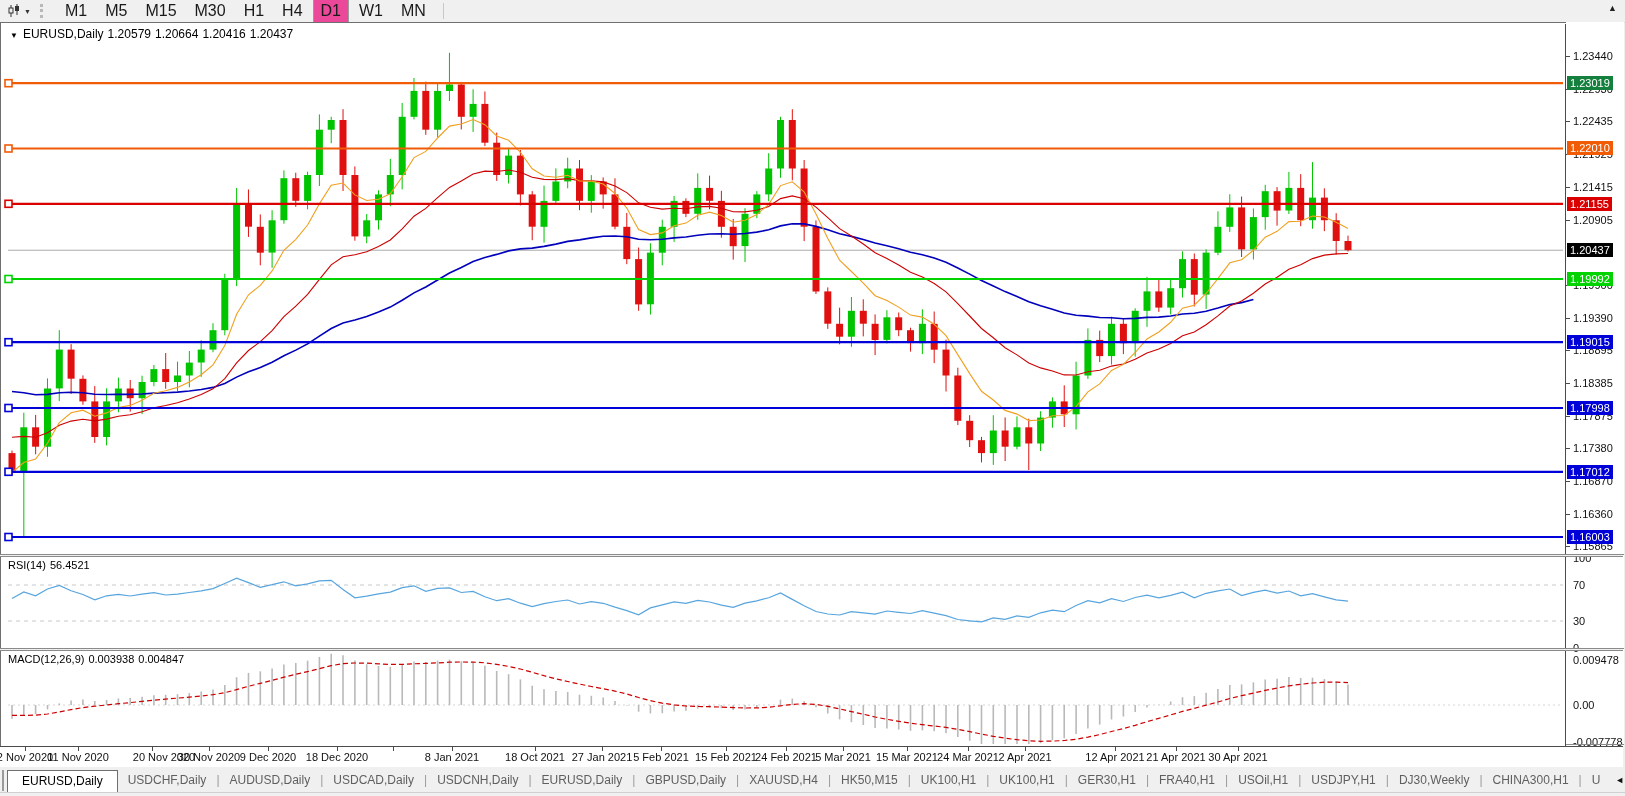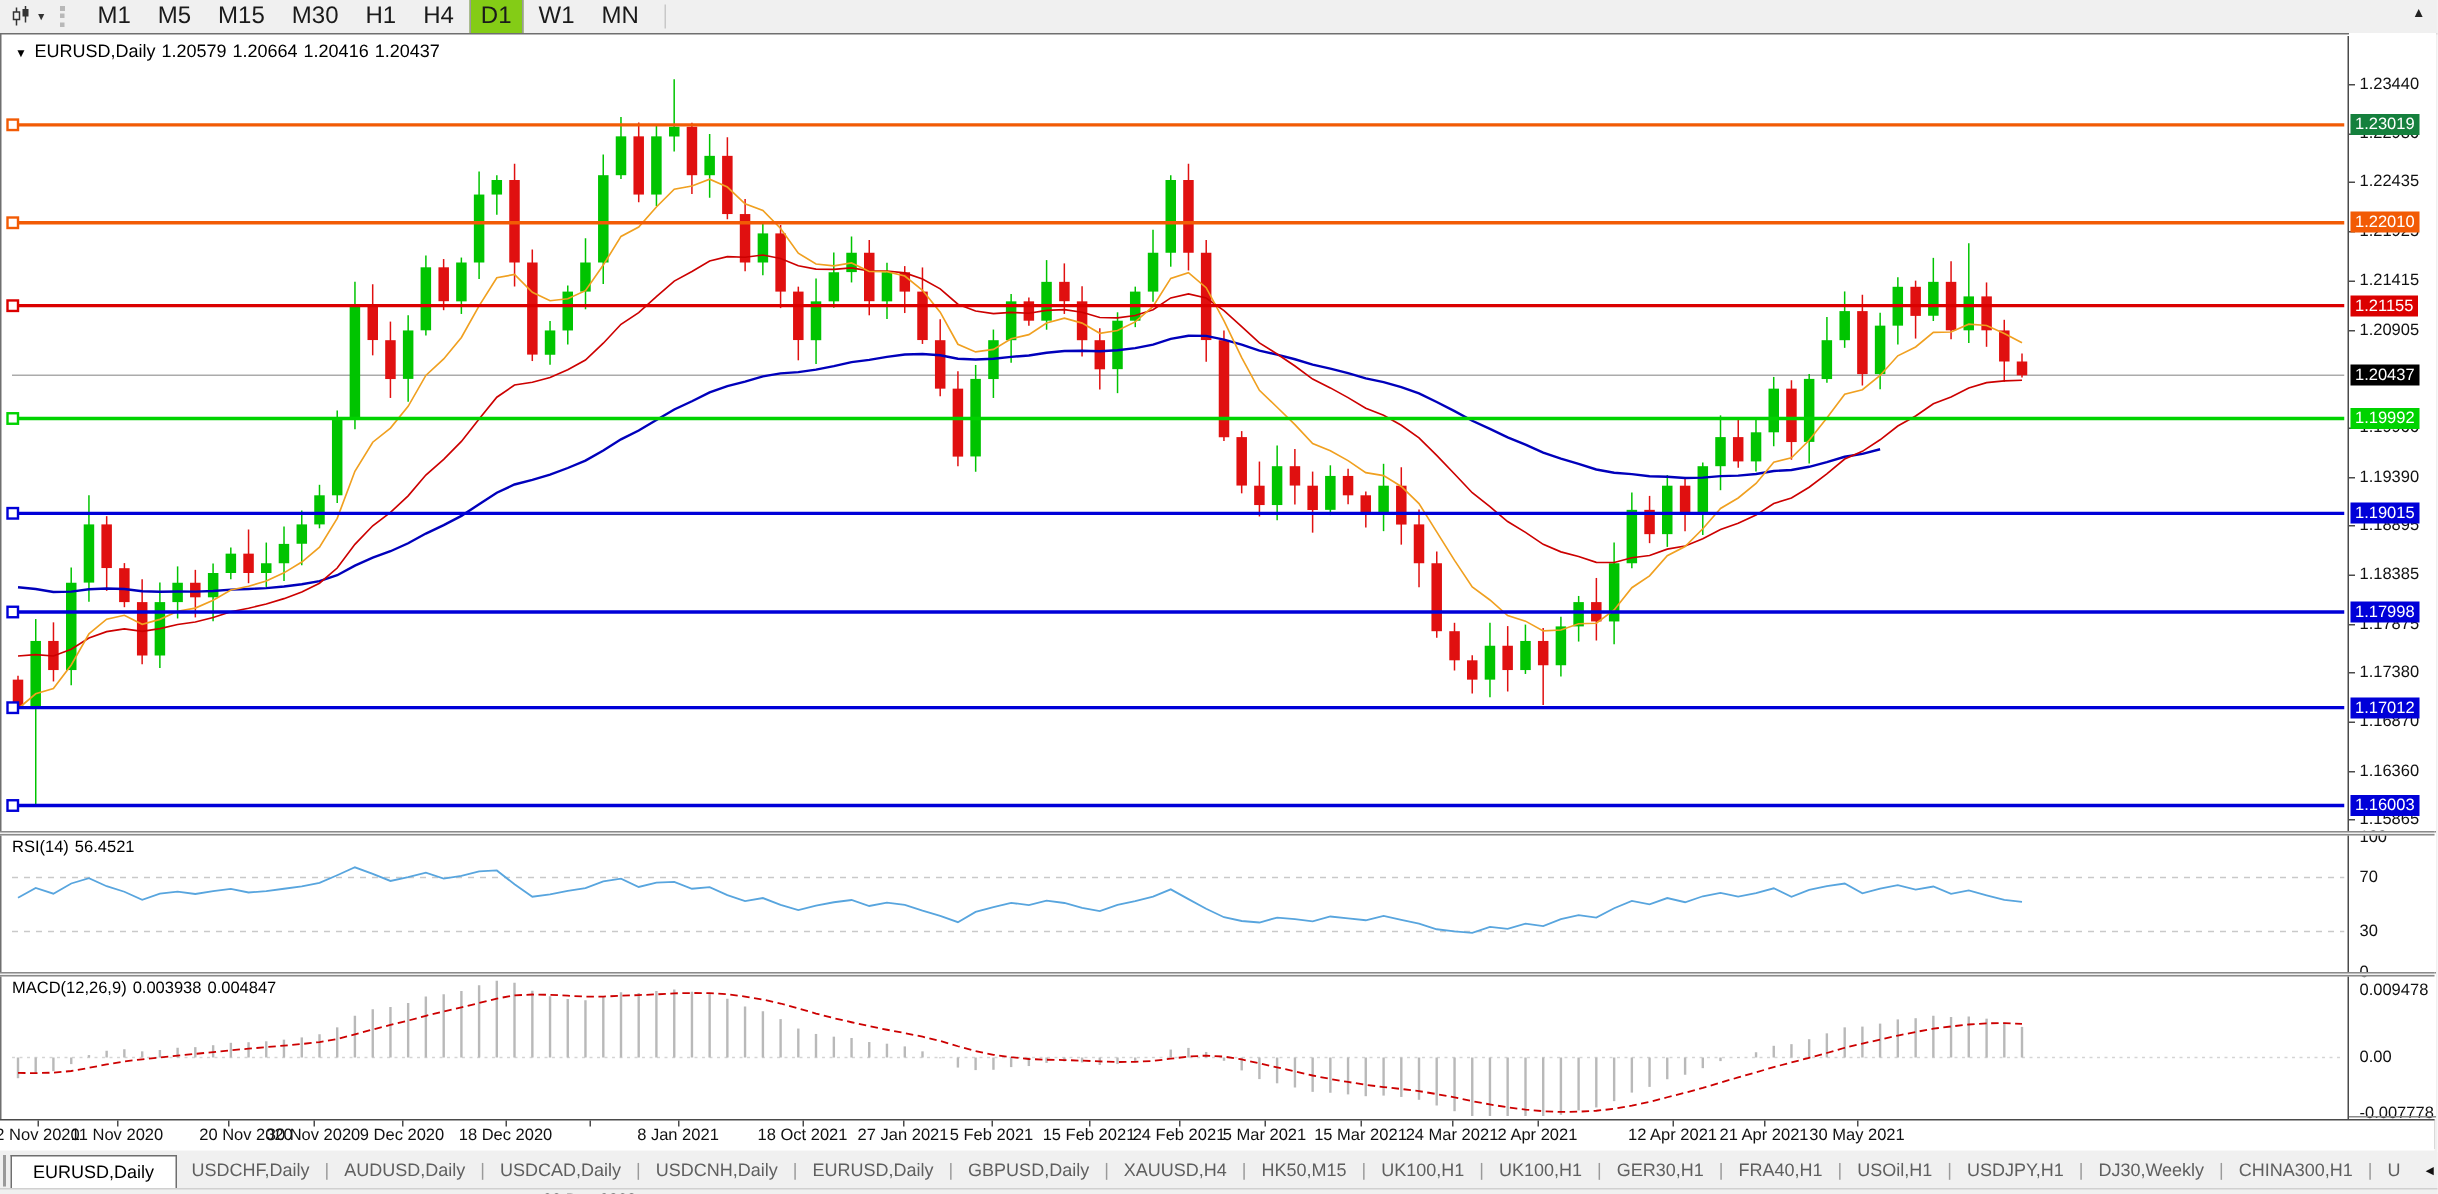--- a/index.html
+++ b/index.html
@@ -5,21 +5,21 @@
   html,body{margin:0;padding:0;}
   body{width:1625px;height:796px;overflow:hidden;background:#f0f0f0;
        font-family:"Liberation Sans", sans-serif; -webkit-font-smoothing:none;}
   
   #toolbar{position:absolute;left:0;top:0;width:1625px;height:22px;background:#f0f0f0;
            display:flex;align-items:center;border-bottom:1px solid #dcdcdc;}
   .tool-icon{width:20px;height:18px;margin-left:4px;display:flex;align-items:center;justify-content:center;cursor:pointer;}
   .dd-caret{font-size:7px;color:#333;margin:0 3px 0 0;cursor:pointer;}
   .grip{width:5px;height:14px;margin:0 8px 0 6px;border-left:3px dotted #b8b8b8;}
   .tf-btn{font-size:16px;color:#1a1a1a;padding:2px 7px;margin:0 1px;border:1px solid transparent;cursor:pointer;}
-  .tf-btn.active{background:#84cc16;border:1px solid #9a9a9a;}
+  .tf-btn.active{background:#ec4899;border:1px solid #9a9a9a;}
   .tb-sep{width:1px;height:16px;background:#c8c8c8;margin:0 8px;}
   #tb-overflow{position:absolute;right:8px;top:3px;font-size:9px;color:#222;}
   
   #window{position:absolute;left:0;top:22px;width:1623px;height:744px;background:#ffffff;
           border:1px solid #6f6f6f;box-sizing:border-box;}
   #chart-title{position:absolute;left:10px;top:27px;font-size:12px;color:#000;z-index:30;}
   #chart-title .tri{font-size:8px;margin-right:5px;color:#000;}
   #chart-title span{margin-right:4px;}
   svg.panel{position:absolute;left:2px;}
   #main-svg{top:24px;}
@@ -556,21 +556,21 @@
     <div class="date-lbl" style="left: 907px;">15 Mar 2021</div>
     <div class="date-tick" style="left: 968px;"></div>
     <div class="date-lbl" style="left: 968px;">24 Mar 2021</div>
     <div class="date-tick" style="left: 1025px;"></div>
     <div class="date-lbl" style="left: 1025px;">2 Apr 2021</div>
     <div class="date-tick" style="left: 1115px;"></div>
     <div class="date-lbl" style="left: 1115px;">12 Apr 2021</div>
     <div class="date-tick" style="left: 1176px;"></div>
     <div class="date-lbl" style="left: 1176px;">21 Apr 2021</div>
     <div class="date-tick" style="left: 1238px;"></div>
-    <div class="date-lbl" style="left: 1238px;">30 May 2021</div>
+    <div class="date-lbl" style="left: 1238px;">30 Apr 2021</div>
   </div>
 
 <div id="tabbar">
   <div class="tab-grip"></div>
 <div class="tab active">EURUSD,Daily</div>
     <div class="tab inactive">USDCHF,Daily</div>
     <span class="tab-sep">|</span>
     <div class="tab inactive">AUDUSD,Daily</div>
     <span class="tab-sep">|</span>
     <div class="tab inactive">USDCAD,Daily</div>

